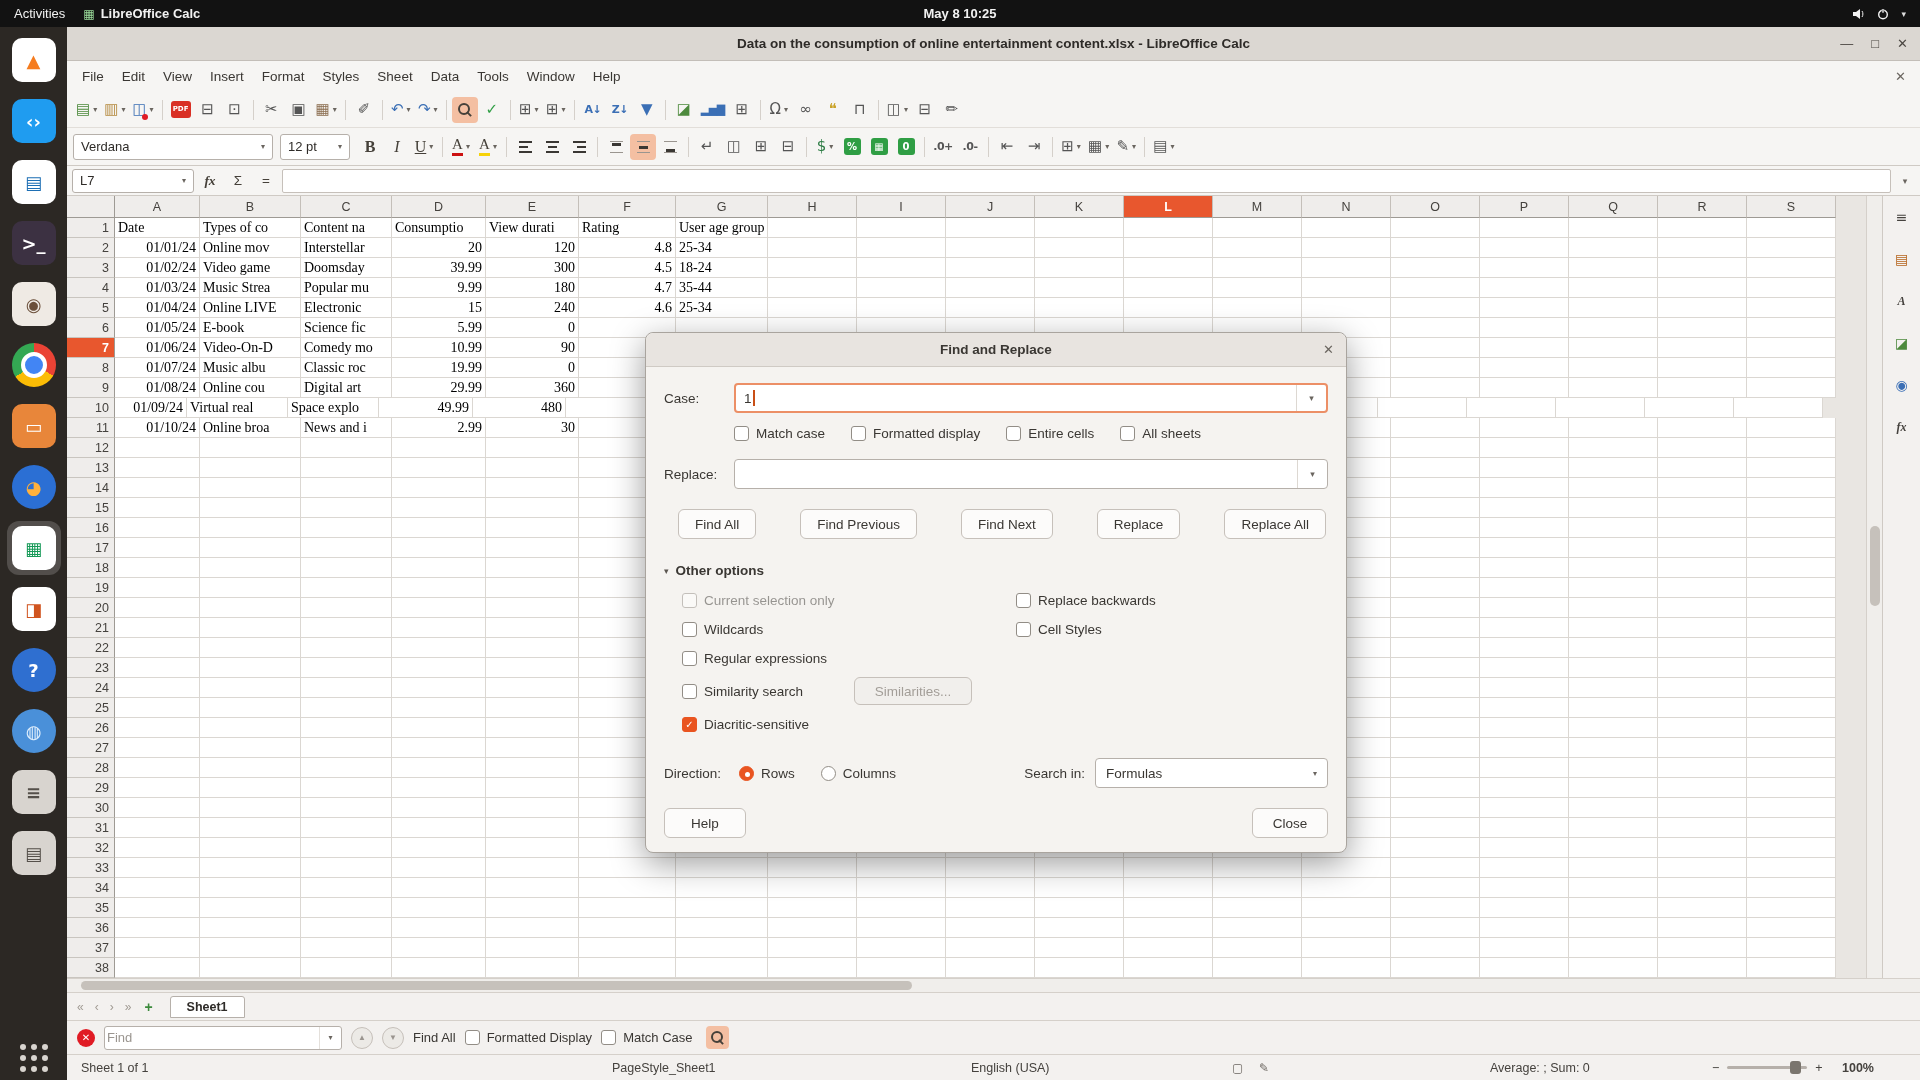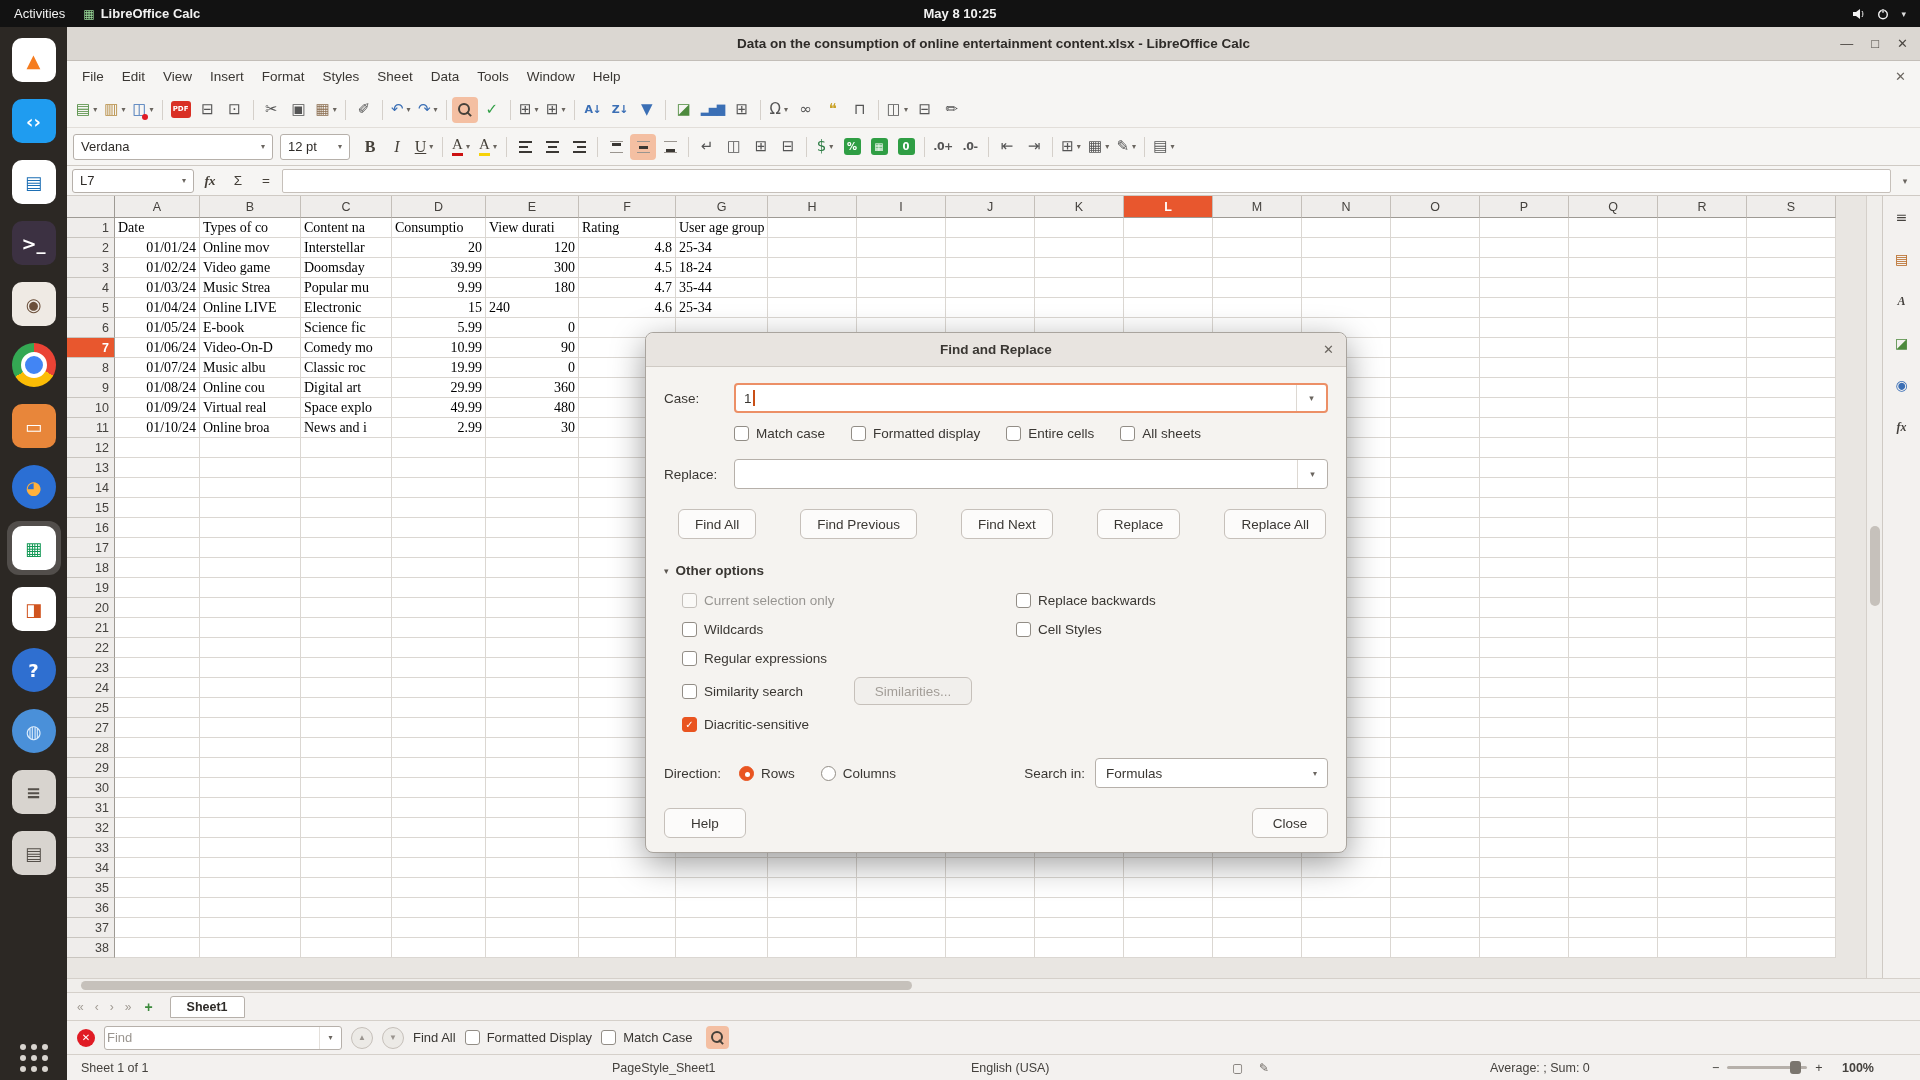--- a/index.html
+++ b/index.html
@@ -630,21 +630,21 @@
                 <div class="g-cell" style="width: 89px;"></div>
                 <div class="g-cell" style="width: 89px;"></div>
                 <div class="g-cell" style="width: 89px;"></div>
               </div>
               <div class="g-row">
                 <div class="g-rowhdr">5</div>
                 <div class="g-cell" style="width: 85px; text-align: right;">01/04/24</div>
                 <div class="g-cell" style="width: 101px; text-align: left;">Online LIVE</div>
                 <div class="g-cell" style="width: 91px; text-align: left;">Electronic</div>
                 <div class="g-cell" style="width: 94px; text-align: right;">15</div>
-                <div class="g-cell" style="width: 93px; ">240</div>
+                <div class="g-cell" style="width: 93px; text-align: right;">240</div>
                 <div class="g-cell" style="width: 97px; text-align: right;">4.6</div>
                 <div class="g-cell" style="width: 92px; text-align: left;">25-34</div>
                 <div class="g-cell" style="width: 89px;"></div>
                 <div class="g-cell" style="width: 89px;"></div>
                 <div class="g-cell" style="width: 89px;"></div>
                 <div class="g-cell" style="width: 89px;"></div>
                 <div class="g-cell" style="width: 89px;"></div>
                 <div class="g-cell" style="width: 89px;"></div>
                 <div class="g-cell" style="width: 89px;"></div>
                 <div class="g-cell" style="width: 89px;"></div>
@@ -736,21 +736,21 @@
                 <div class="g-cell" style="width: 89px;"></div>
                 <div class="g-cell" style="width: 89px;"></div>
                 <div class="g-cell" style="width: 89px;"></div>
                 <div class="g-cell" style="width: 89px;"></div>
                 <div class="g-cell" style="width: 89px;"></div>
                 <div class="g-cell" style="width: 89px;"></div>
                 <div class="g-cell" style="width: 89px;"></div>
               </div>
               <div class="g-row">
                 <div class="g-rowhdr">10</div>
-                <div class="g-cell" style="width: 85px; text-align: right;">01/09/24</div>
+                <div class="g-cell" style="width: 72px; text-align: right;">01/09/24</div>
                 <div class="g-cell" style="width: 101px; text-align: left;">Virtual real</div>
                 <div class="g-cell" style="width: 91px; text-align: left;">Space explo</div>
                 <div class="g-cell" style="width: 94px; text-align: right;">49.99</div>
                 <div class="g-cell" style="width: 93px; text-align: right;">480</div>
                 <div class="g-cell" style="width: 97px;"></div>
                 <div class="g-cell" style="width: 92px;"></div>
                 <div class="g-cell" style="width: 89px;"></div>
                 <div class="g-cell" style="width: 89px;"></div>
                 <div class="g-cell" style="width: 89px;"></div>
                 <div class="g-cell" style="width: 89px;"></div>
@@ -1066,20 +1066,42 @@
                 <div class="g-cell" style="width: 89px;"></div>
                 <div class="g-cell" style="width: 89px;"></div>
                 <div class="g-cell" style="width: 89px;"></div>
                 <div class="g-cell" style="width: 89px;"></div>
                 <div class="g-cell" style="width: 89px;"></div>
                 <div class="g-cell" style="width: 89px;"></div>
                 <div class="g-cell" style="width: 89px;"></div>
               </div>
               <div class="g-row">
                 <div class="g-rowhdr">25</div>
+                <div class="g-cell" style="width: 85px;"></div>
+                <div class="g-cell" style="width: 101px;"></div>
+                <div class="g-cell" style="width: 91px;"></div>
+                <div class="g-cell" style="width: 94px;"></div>
+                <div class="g-cell" style="width: 93px;"></div>
+                <div class="g-cell" style="width: 97px;"></div>
+                <div class="g-cell" style="width: 92px;"></div>
+                <div class="g-cell" style="width: 89px;"></div>
+                <div class="g-cell" style="width: 89px;"></div>
+                <div class="g-cell" style="width: 89px;"></div>
+                <div class="g-cell" style="width: 89px;"></div>
+                <div class="g-cell" style="width: 89px;"></div>
+                <div class="g-cell" style="width: 89px;"></div>
+                <div class="g-cell" style="width: 89px;"></div>
+                <div class="g-cell" style="width: 89px;"></div>
+                <div class="g-cell" style="width: 89px;"></div>
+                <div class="g-cell" style="width: 89px;"></div>
+                <div class="g-cell" style="width: 89px;"></div>
+                <div class="g-cell" style="width: 89px;"></div>
+              </div>
+              <div class="g-row">
+                <div class="g-rowhdr">26</div>
                 <div class="g-cell" style="width: 85px;"></div>
                 <div class="g-cell" style="width: 101px;"></div>
                 <div class="g-cell" style="width: 91px;"></div>
                 <div class="g-cell" style="width: 94px;"></div>
                 <div class="g-cell" style="width: 93px;"></div>
                 <div class="g-cell" style="width: 97px;"></div>
                 <div class="g-cell" style="width: 92px;"></div>
                 <div class="g-cell" style="width: 89px;"></div>
                 <div class="g-cell" style="width: 89px;"></div>
                 <div class="g-cell" style="width: 89px;"></div>

